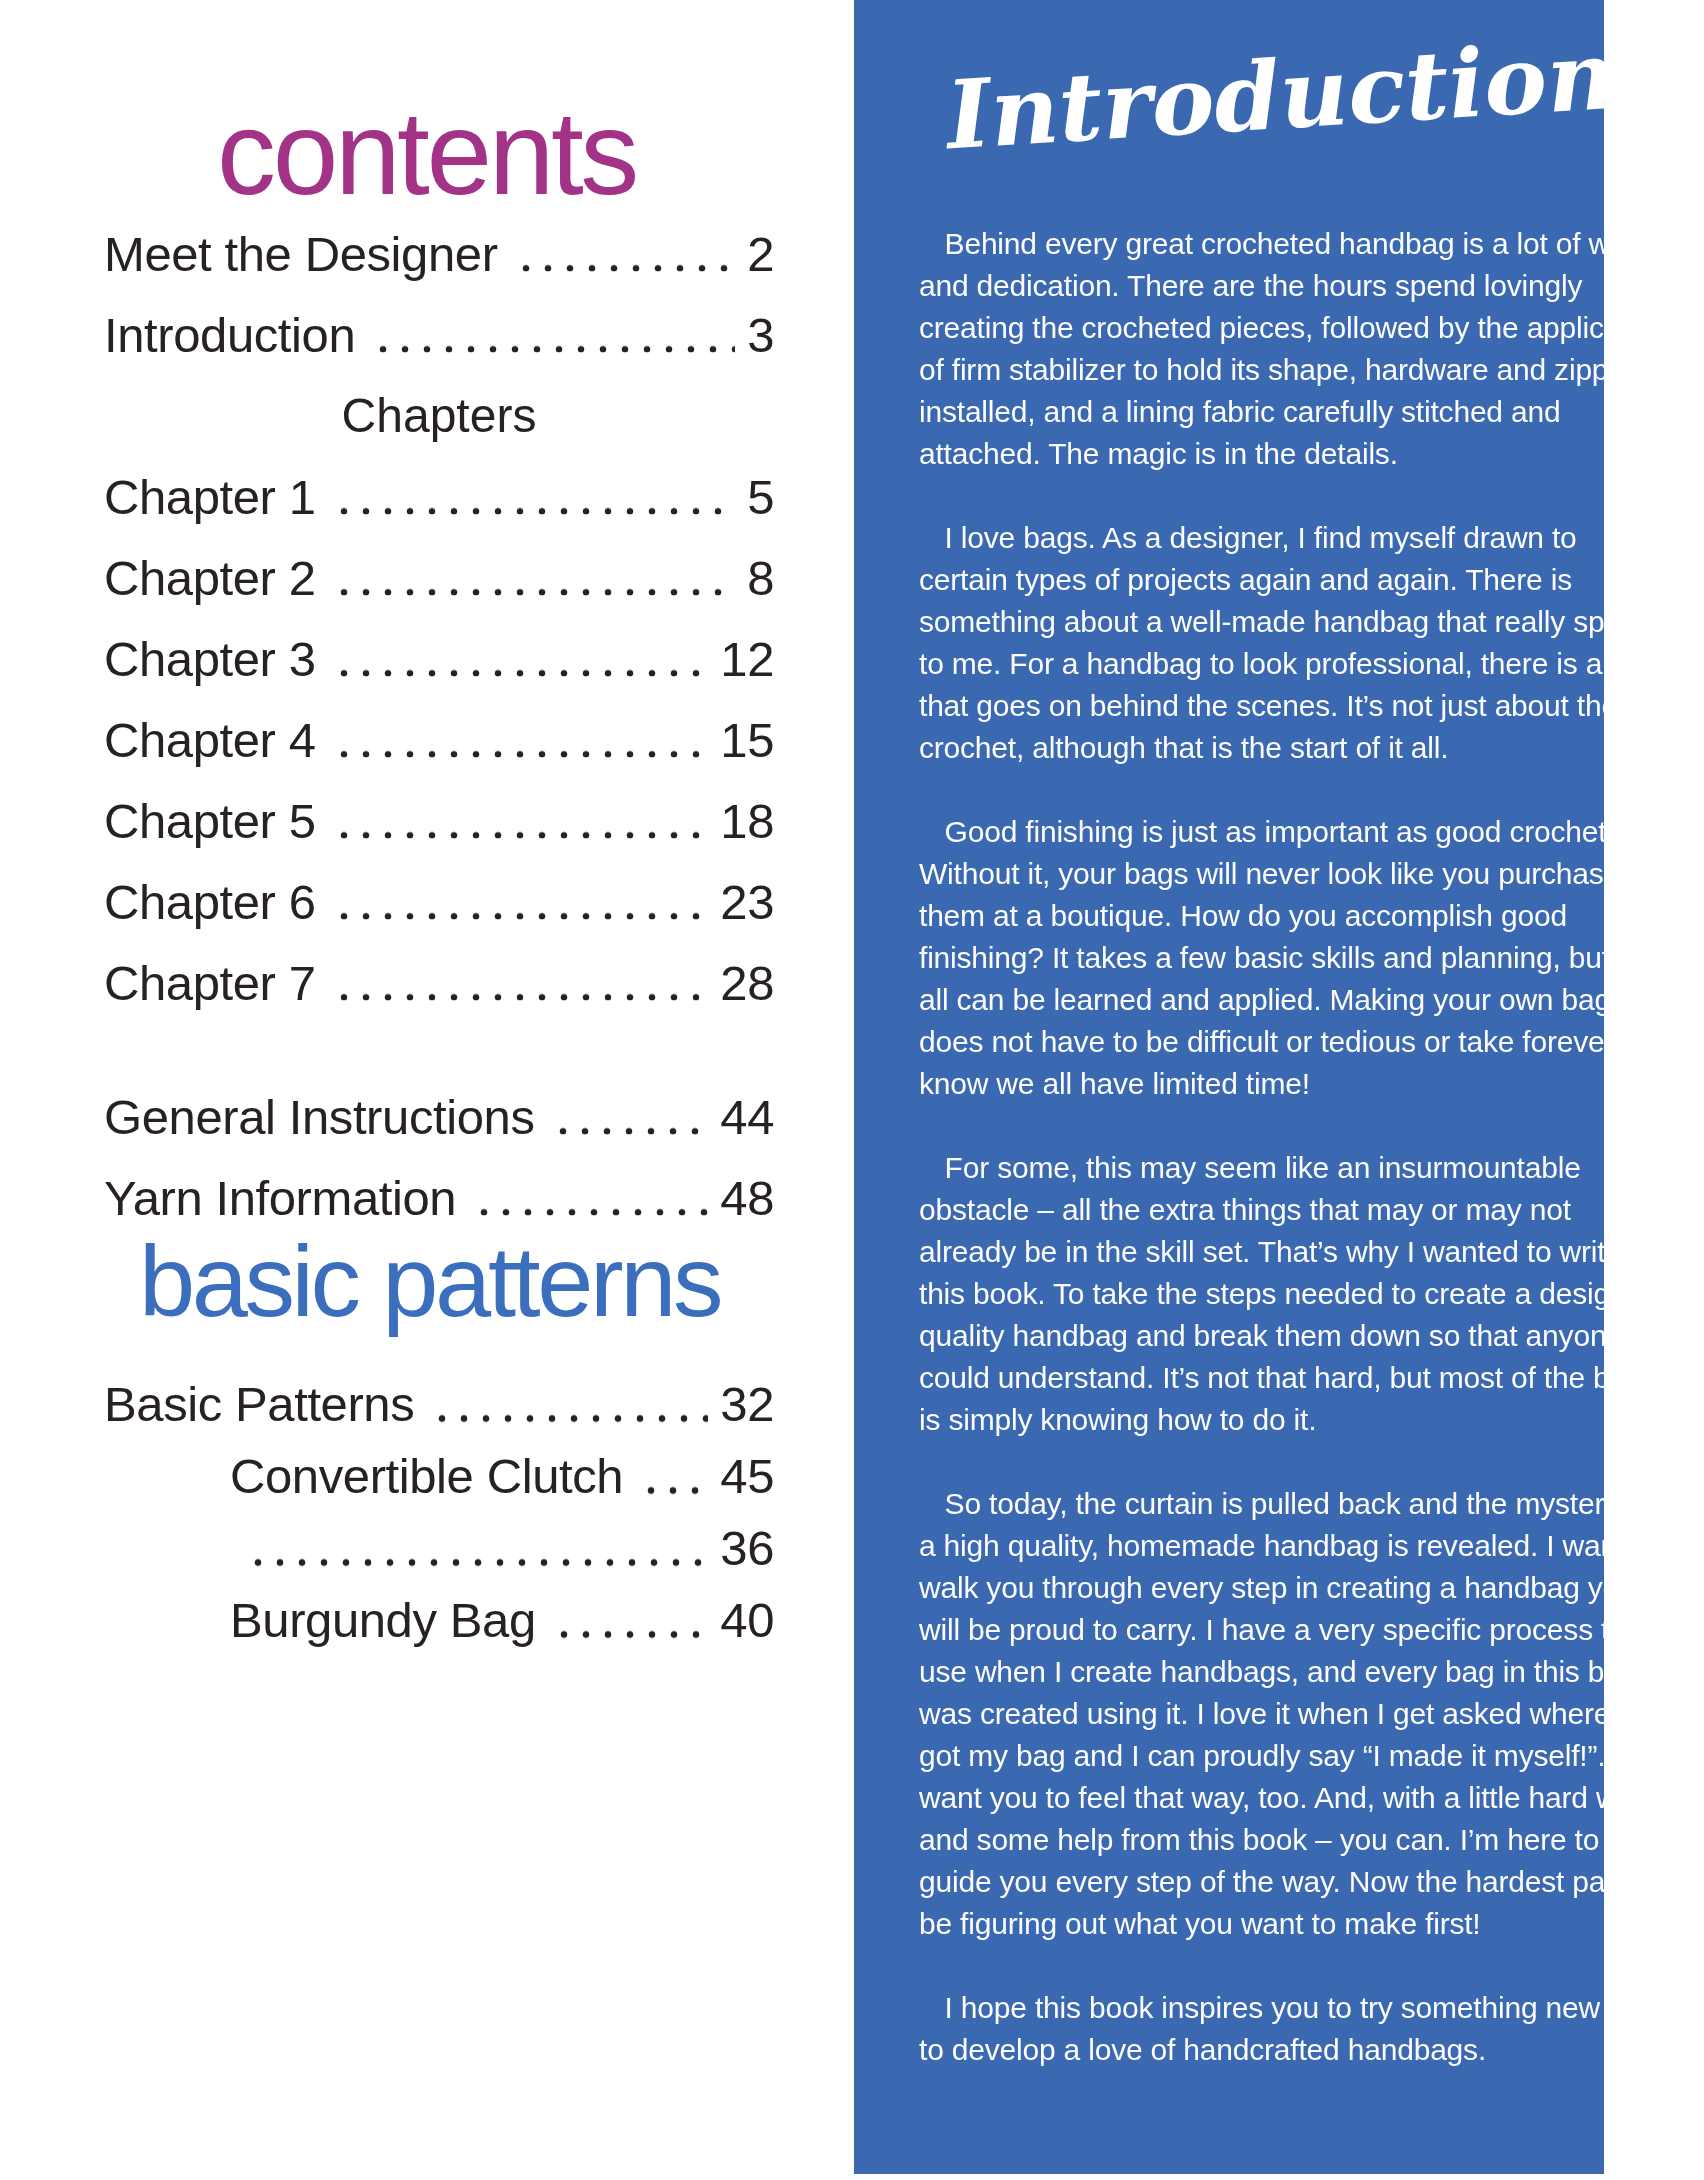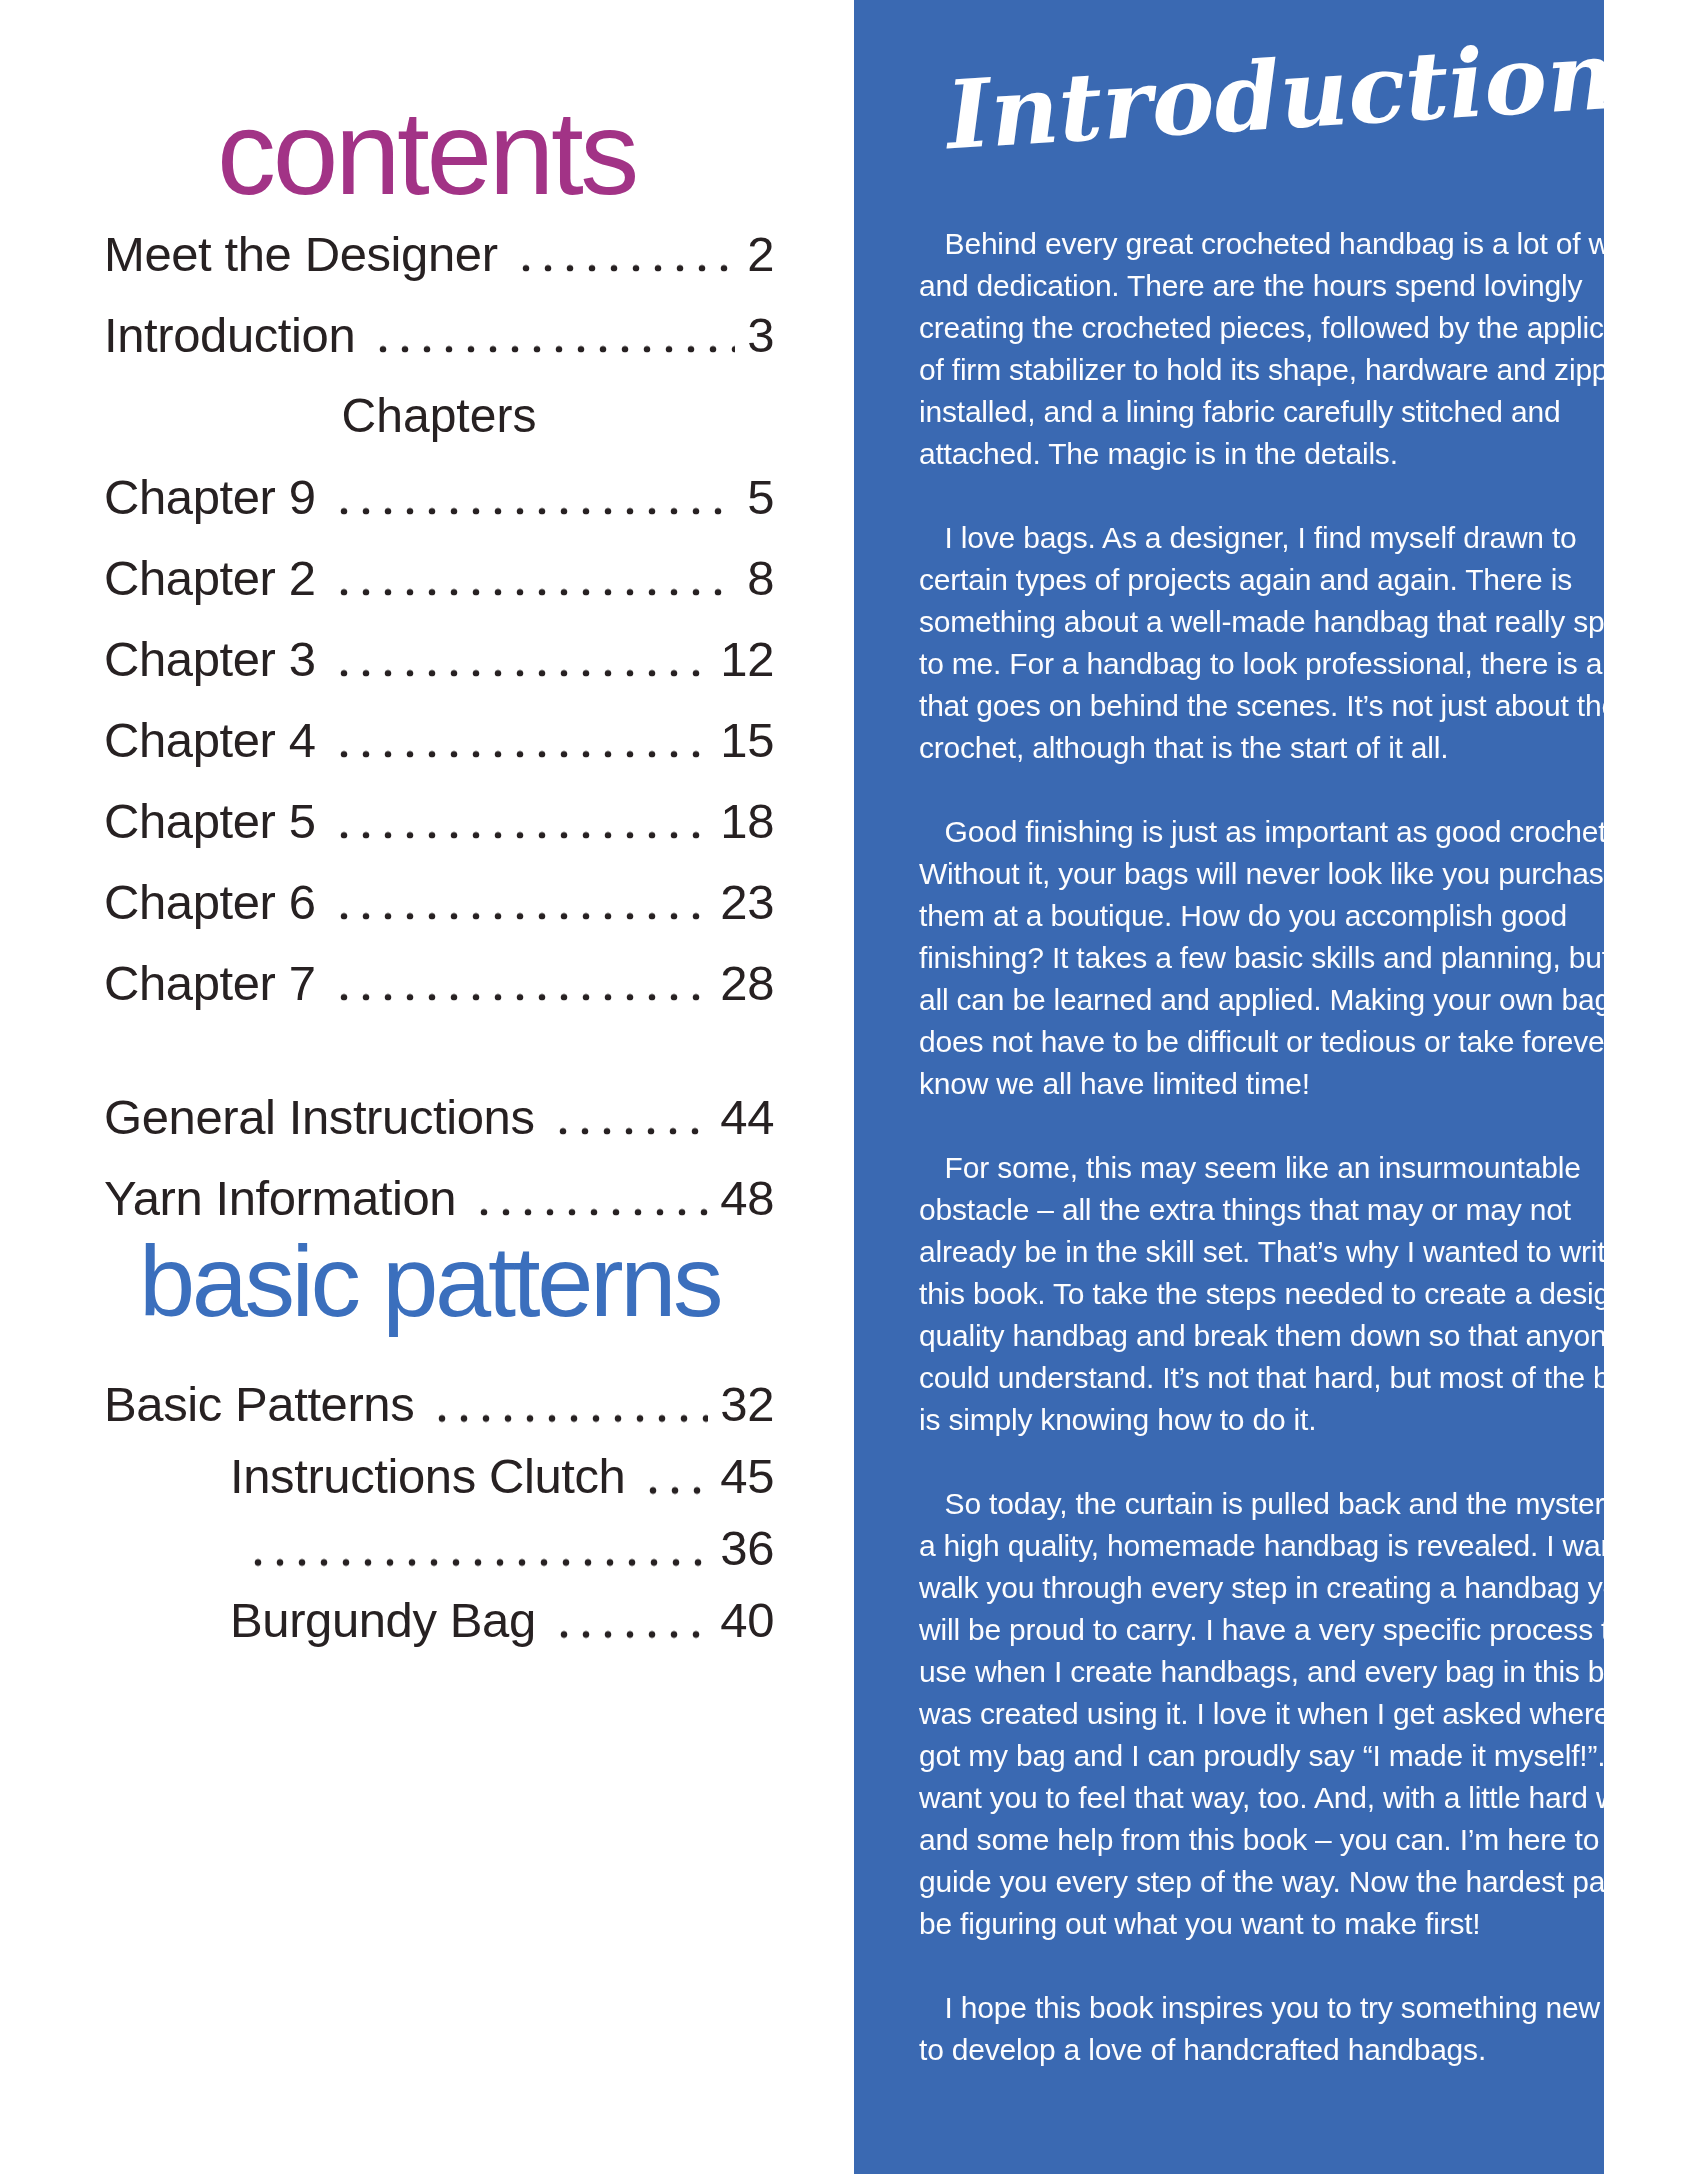--- a/index.html
+++ b/index.html
@@ -71,21 +71,21 @@
       </div>
       <div class="toc-row">
         <span class="toc-label">Introduction</span>
         <span class="leader"></span>
         <span class="toc-page">3</span>
       </div>
 
       <div class="chapters-head">Chapters</div>
 
       <div class="toc-row">
-        <span class="toc-label">Chapter 9</span>
+        <span class="toc-label">Chapter 1</span>
         <span class="leader"></span>
         <span class="toc-page">5</span>
       </div>
       <div class="toc-row">
         <span class="toc-label">Chapter 2</span>
         <span class="leader"></span>
         <span class="toc-page">8</span>
       </div>
       <div class="toc-row">
         <span class="toc-label">Chapter 3</span>
@@ -129,21 +129,21 @@
 
     <div class="patterns-title">basic patterns</div>
 
     <div class="patterns-list">
       <div class="toc-row" style="height:72px;">
         <span class="toc-label">Basic Patterns</span>
         <span class="leader"></span>
         <span class="toc-page">32</span>
       </div>
       <div class="toc-row sub">
-        <span class="toc-label">Instructions Clutch</span>
+        <span class="toc-label">Convertible Clutch</span>
         <span class="leader"></span>
         <span class="toc-page">45</span>
       </div>
       <div class="toc-row sub">
         <span class="leader"></span>
         <span class="toc-page">36</span>
       </div>
       <div class="toc-row sub">
         <span class="toc-label">Burgundy Bag</span>
         <span class="leader"></span>

